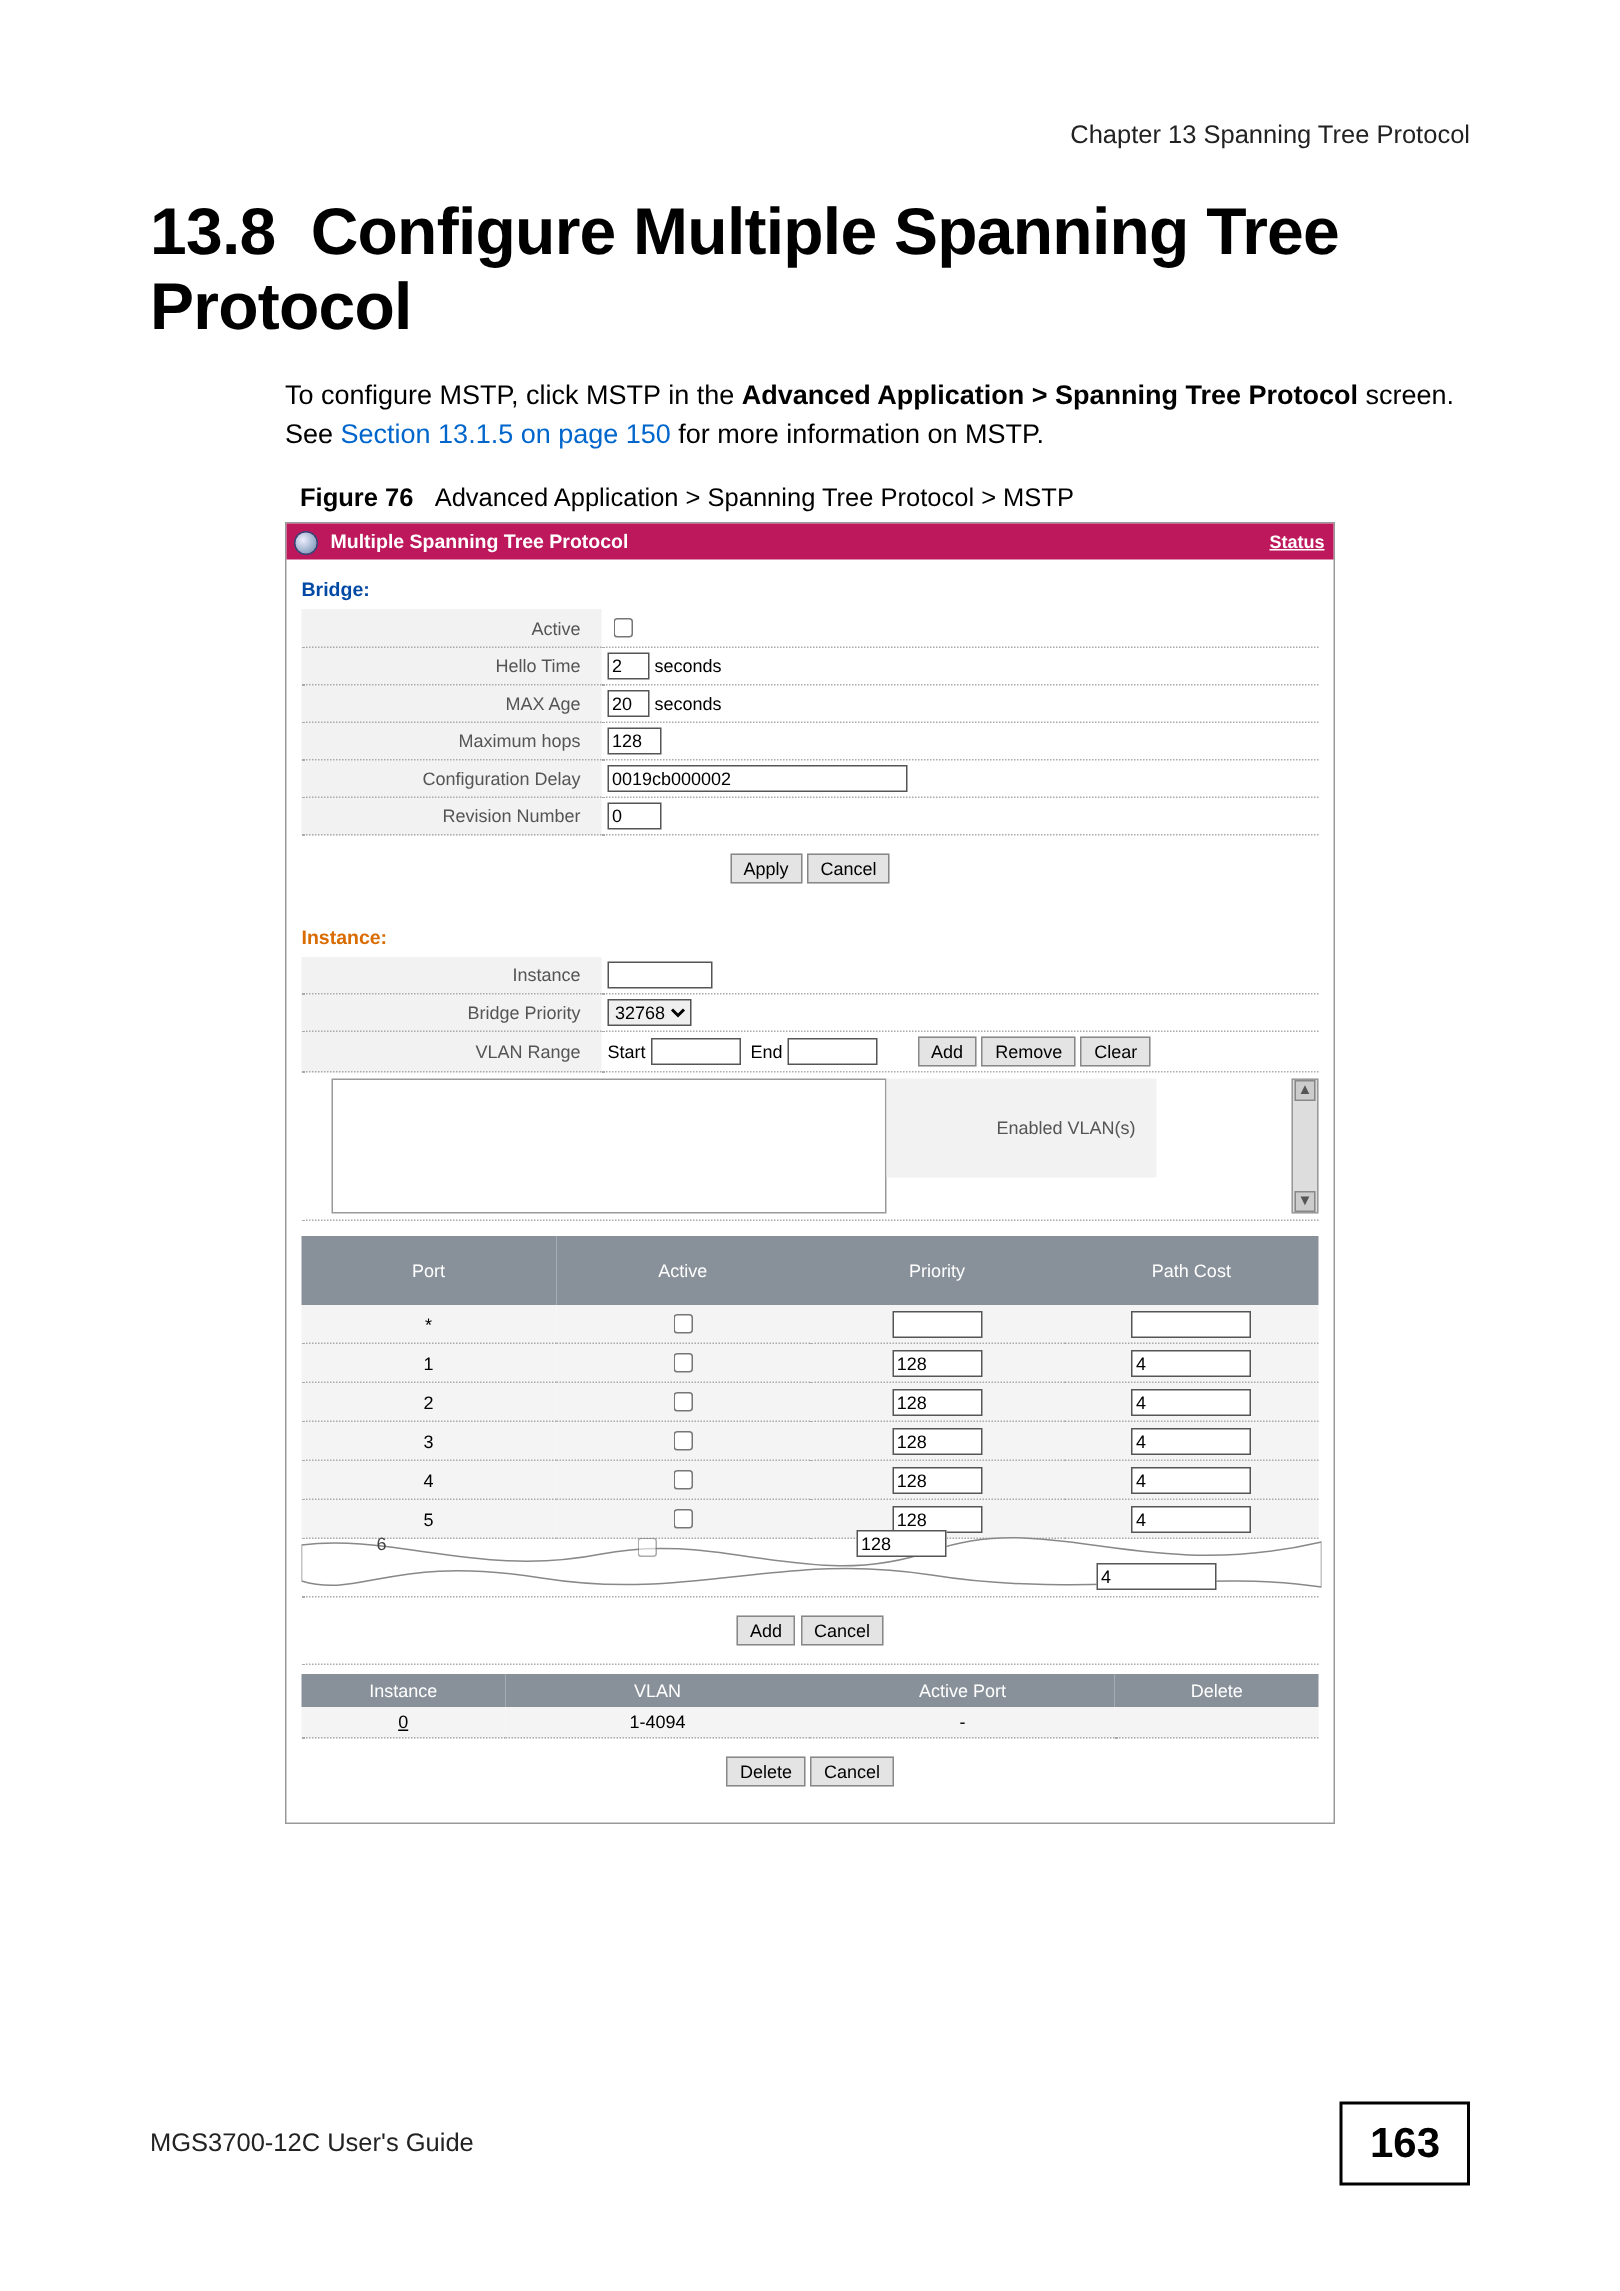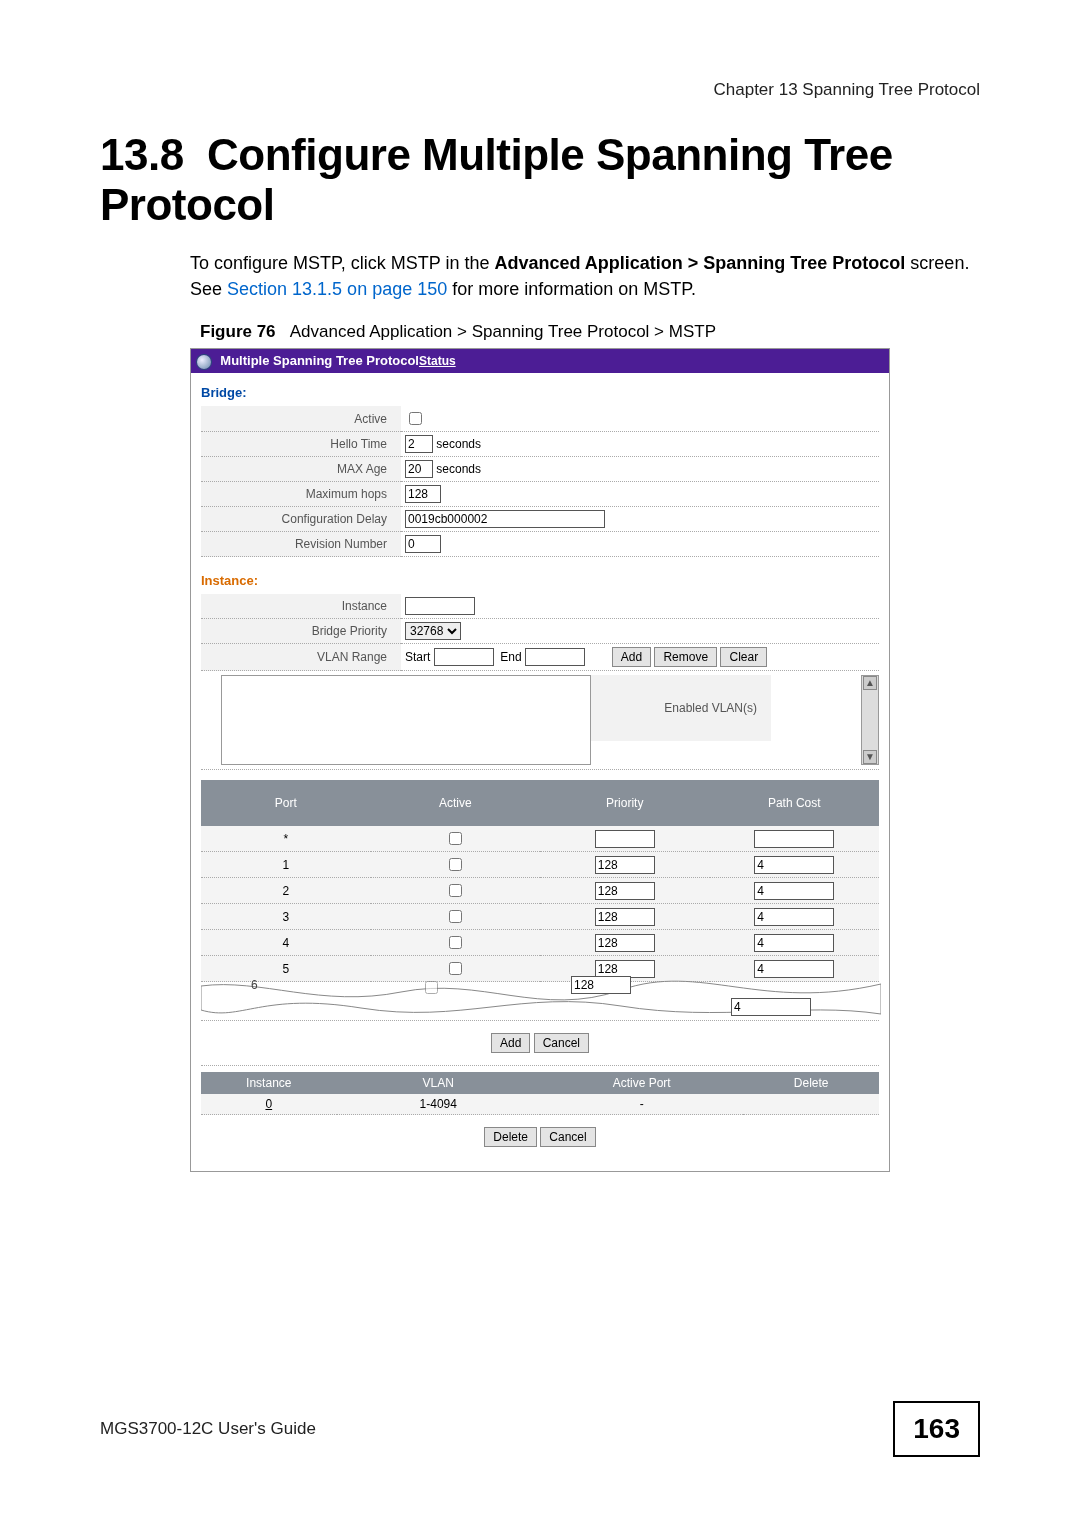--- a/index.html
+++ b/index.html
@@ -40,27 +40,27 @@
   .figure-caption b { font-weight: bold; }
   .screenshot {
     margin-left: 90px;
     width: 700px;
     border: 1px solid #999;
     background: #fff;
     font-family: Verdana, Arial, sans-serif;
     font-size: 12px;
   }
   .ss-titlebar {
-    background: #4c1d95;
+    background: #be185d;
     color: #fff;
     padding: 4px 6px;
     position: relative;
     display: flex;
     align-items: center;
-    justify-content: flex-start;
+    justify-content: space-between;
   }
   .ss-titlebar .dot {
     display: inline-block;
     width: 14px; height: 14px;
     border-radius: 7px;
     background: radial-gradient(circle at 5px 5px, #eef, #68a);
     margin-right: 6px;
     box-shadow: 0 0 0 1px #2a4a7a;
     vertical-align: middle;
   }
@@ -270,20 +270,24 @@
           <td class="label">Configuration Delay</td>
           <td><input class="field" style="width: 200px;" value="0019cb000002"></td>
         </tr>
         <tr>
           <td class="label">Revision Number</td>
           <td><input class="field" style="width: 36px;" value="0"></td>
         </tr>
       </tbody>
         </table>
 
+      <div class="btnrow">
+        <button class="ui-btn">Apply</button>
+        <button class="ui-btn">Cancel</button>
+      </div>
 
       <div class="section-label-orange">Instance:</div>
 
       <table class="formtable">
         <tbody>
             <tr>
           <td class="label">Instance</td>
           <td><input class="field" style="width: 70px;"></td>
         </tr>
         <tr>

